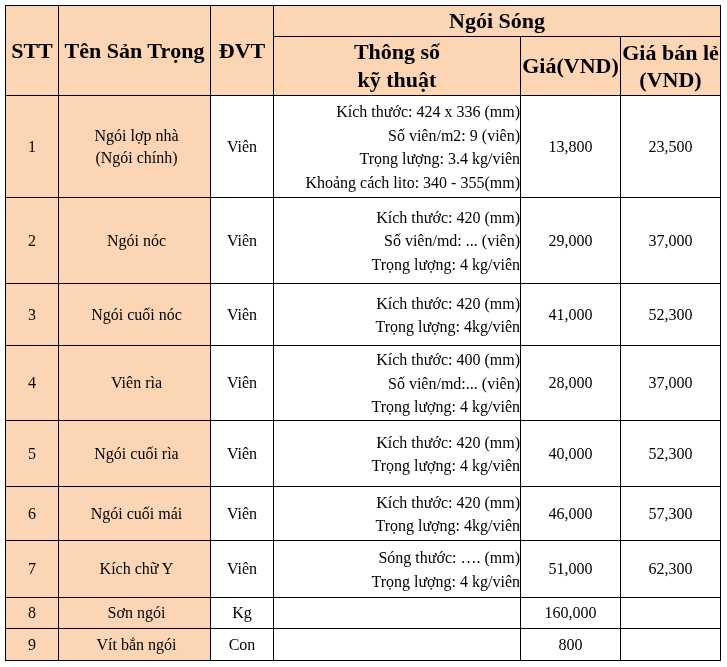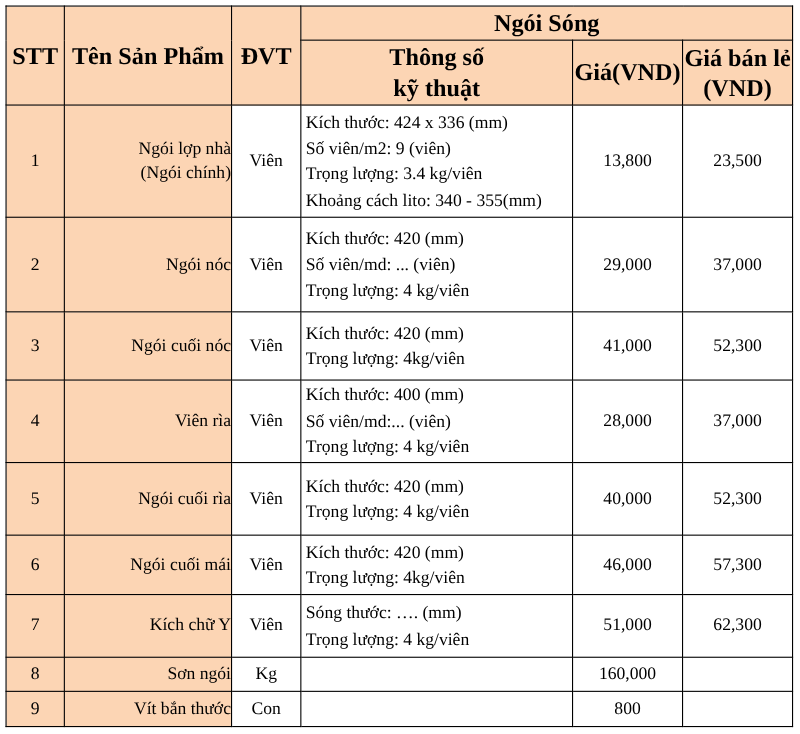--- a/index.html
+++ b/index.html
@@ -14,42 +14,42 @@
   }
   table.price td, table.price th {
     border: 1.5px solid #000;
     padding: 0;
     vertical-align: middle;
   }
   th { font-weight: bold; font-size: 22px; background: #fcd5b4; text-align: center; }
   .peach { background: #fcd5b4; }
   .white { background: #ffffff; }
   .c { text-align: center; }
-  .l { text-align: right; padding-left: 4px !important; }
+  .l { text-align: center; padding-left: 4px !important; }
   .spec { text-align: left; padding-left: 4px !important; line-height: 23.5px; vertical-align: top; padding-top: 1px !important; }
-  .spec div { white-space: nowrap; }
+  .spec div { white-space: nowrap; text-align: right; }
   .num { text-align: center; }
   .name { line-height: 22px; }
 </style>
 </head>
 <body>
 
 <table class="price">
   <colgroup>
     <col style="width:53px">
     <col style="width:152px">
     <col style="width:63px">
     <col style="width:247px">
     <col style="width:100px">
     <col style="width:100px">
   </colgroup>
   <thead>
     <tr style="height:31px">
       <th rowspan="2">STT</th>
-      <th rowspan="2">Tên Sản Phẩm</th>
+      <th rowspan="2">Tên Sản Trọng</th>
       <th rowspan="2">ĐVT</th>
       <th colspan="3">Ngói Sóng</th>
     </tr>
     <tr style="height:59px">
       <th style="line-height:28px;">
         <div>Thông số</div>
         <div>kỹ thuật</div>
       </th>
       <th>Giá(VND)</th>
       <th style="line-height:27px;text-align:center;">
@@ -161,21 +161,21 @@
           <div>Sơn ngói</div>
         </td>
         <td class="white c">Kg</td>
         <td class="white spec"></td>
         <td class="white num">160,000</td>
         <td class="white num"></td>
       </tr>
       <tr style="height: 32px;">
         <td class="peach c">9</td>
         <td class="peach l name">
-          <div>Vít bắn thước</div>
+          <div>Vít bắn ngói</div>
         </td>
         <td class="white c">Con</td>
         <td class="white spec"></td>
         <td class="white num">800</td>
         <td class="white num"></td>
       </tr>
     </tbody>
 </table>
 
 </body></html>

